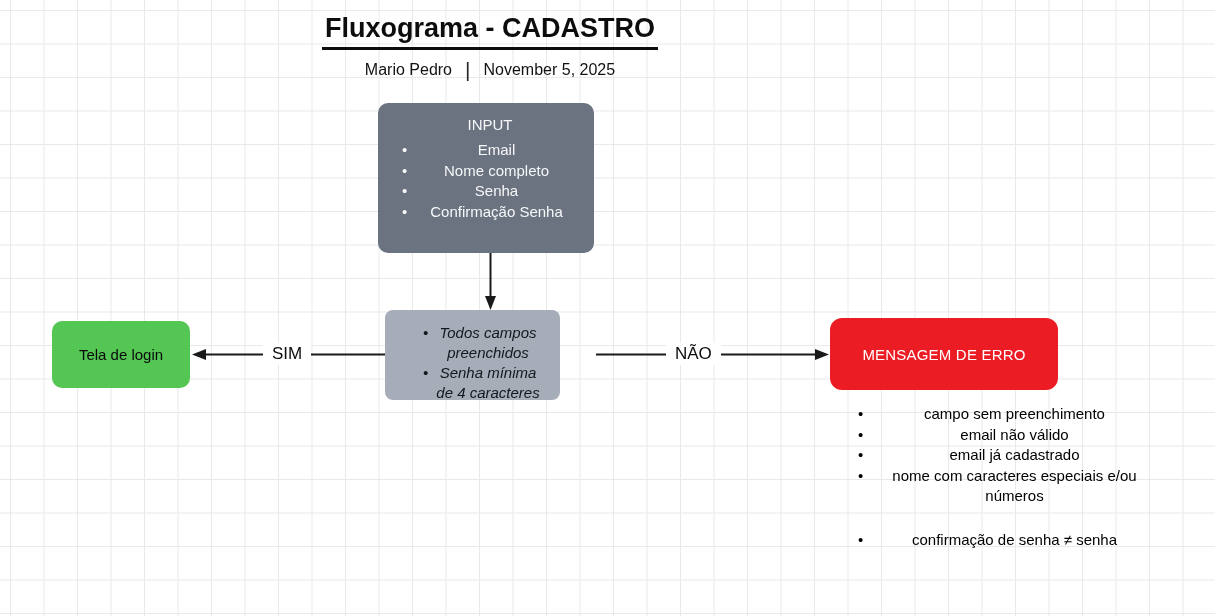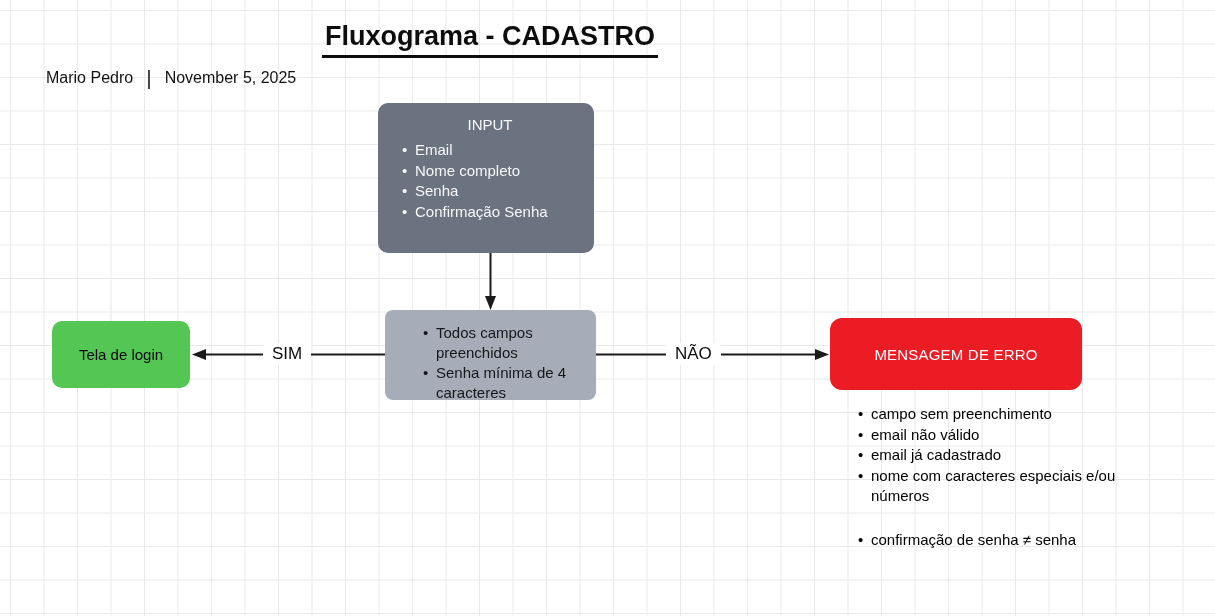--- a/index.html
+++ b/index.html
@@ -12,56 +12,57 @@
     background-image:
       linear-gradient(to right, #e8e9eb 1px, transparent 1px),
       linear-gradient(to bottom, #e8e9eb 1px, transparent 1px);
     background-size:33.5px 33.5px;
     background-position:10px 10px;
   }
 
   
   .header { position:absolute; left:0; top:0; width:980px; text-align:center; }
   .title {
-    display:inline-block; margin-top:21px;
+    display:inline-block; margin-top:13px;
     font-size:27px; font-weight:700; color:#0d0d0d;
     border-bottom:3px solid #0d0d0d; padding:0 3px 3px;
   }
   .subtitle {
     margin-top:9px; font-size:16px; color:#121212;
-    display:flex; align-items:center; justify-content:flex-start; gap:13px;padding-left:46px;
+    display:flex; align-items:center; justify-content:center; gap:13px;
   }
   .vsep { font-size:21px; font-weight:300; color:#2a2a2a; line-height:1; }
 
   
   .node { position:absolute; border-radius:10px; }
-  .bullet-item { position:relative; padding-left:13px; font-size:15px; line-height:20.5px; }
+  .bullet-item { position:relative; padding-left:13px; font-size:15px; line-height:20.5px;text-align:center; }
   .bullet-item::before { content:"•"; position:absolute; left:0; }
 
   .input-node {
     left:378px; top:103px; width:216px; height:150px;
     background:#6b7280; color:#f6f7f8; padding:13px 16px 0 24px;
   }
   .input-node .node-title { text-align:center; font-size:15px; margin-bottom:7px; }
 
   .decision-node {
-    left:385px; top:310px; width:211px; height:90px;
+    left:385px; top:310px; width:175px; height:90px;
     background:#a6adb9; color:#15171c; padding:13px 20px 0 38px;
     border-radius:8px;
+    font-style:italic;
   }
   .decision-node .bullet-item { line-height:20px; }
 
   .login-node {
     left:52px; top:321px; width:138px; height:67px;
     background:#54c654; color:#0a0a0a;
     display:flex; align-items:center; justify-content:center; font-size:15px;
   }
 
   .error-node {
-    left:830px; top:318px; width:252px; height:72px;
+    left:830px; top:318px; width:228px; height:72px;
     background:#ec1c24; color:#ffffff;
     display:flex; align-items:center; justify-content:center;
     font-size:15px; font-weight:500; letter-spacing:.2px;
     border-radius:12px;
   }
 
   
   .edges { position:absolute; left:0; top:0; width:1215px; height:616px; pointer-events:none; }
   .edge-label {
     position:absolute; font-size:17px; color:#0c0c0c;

